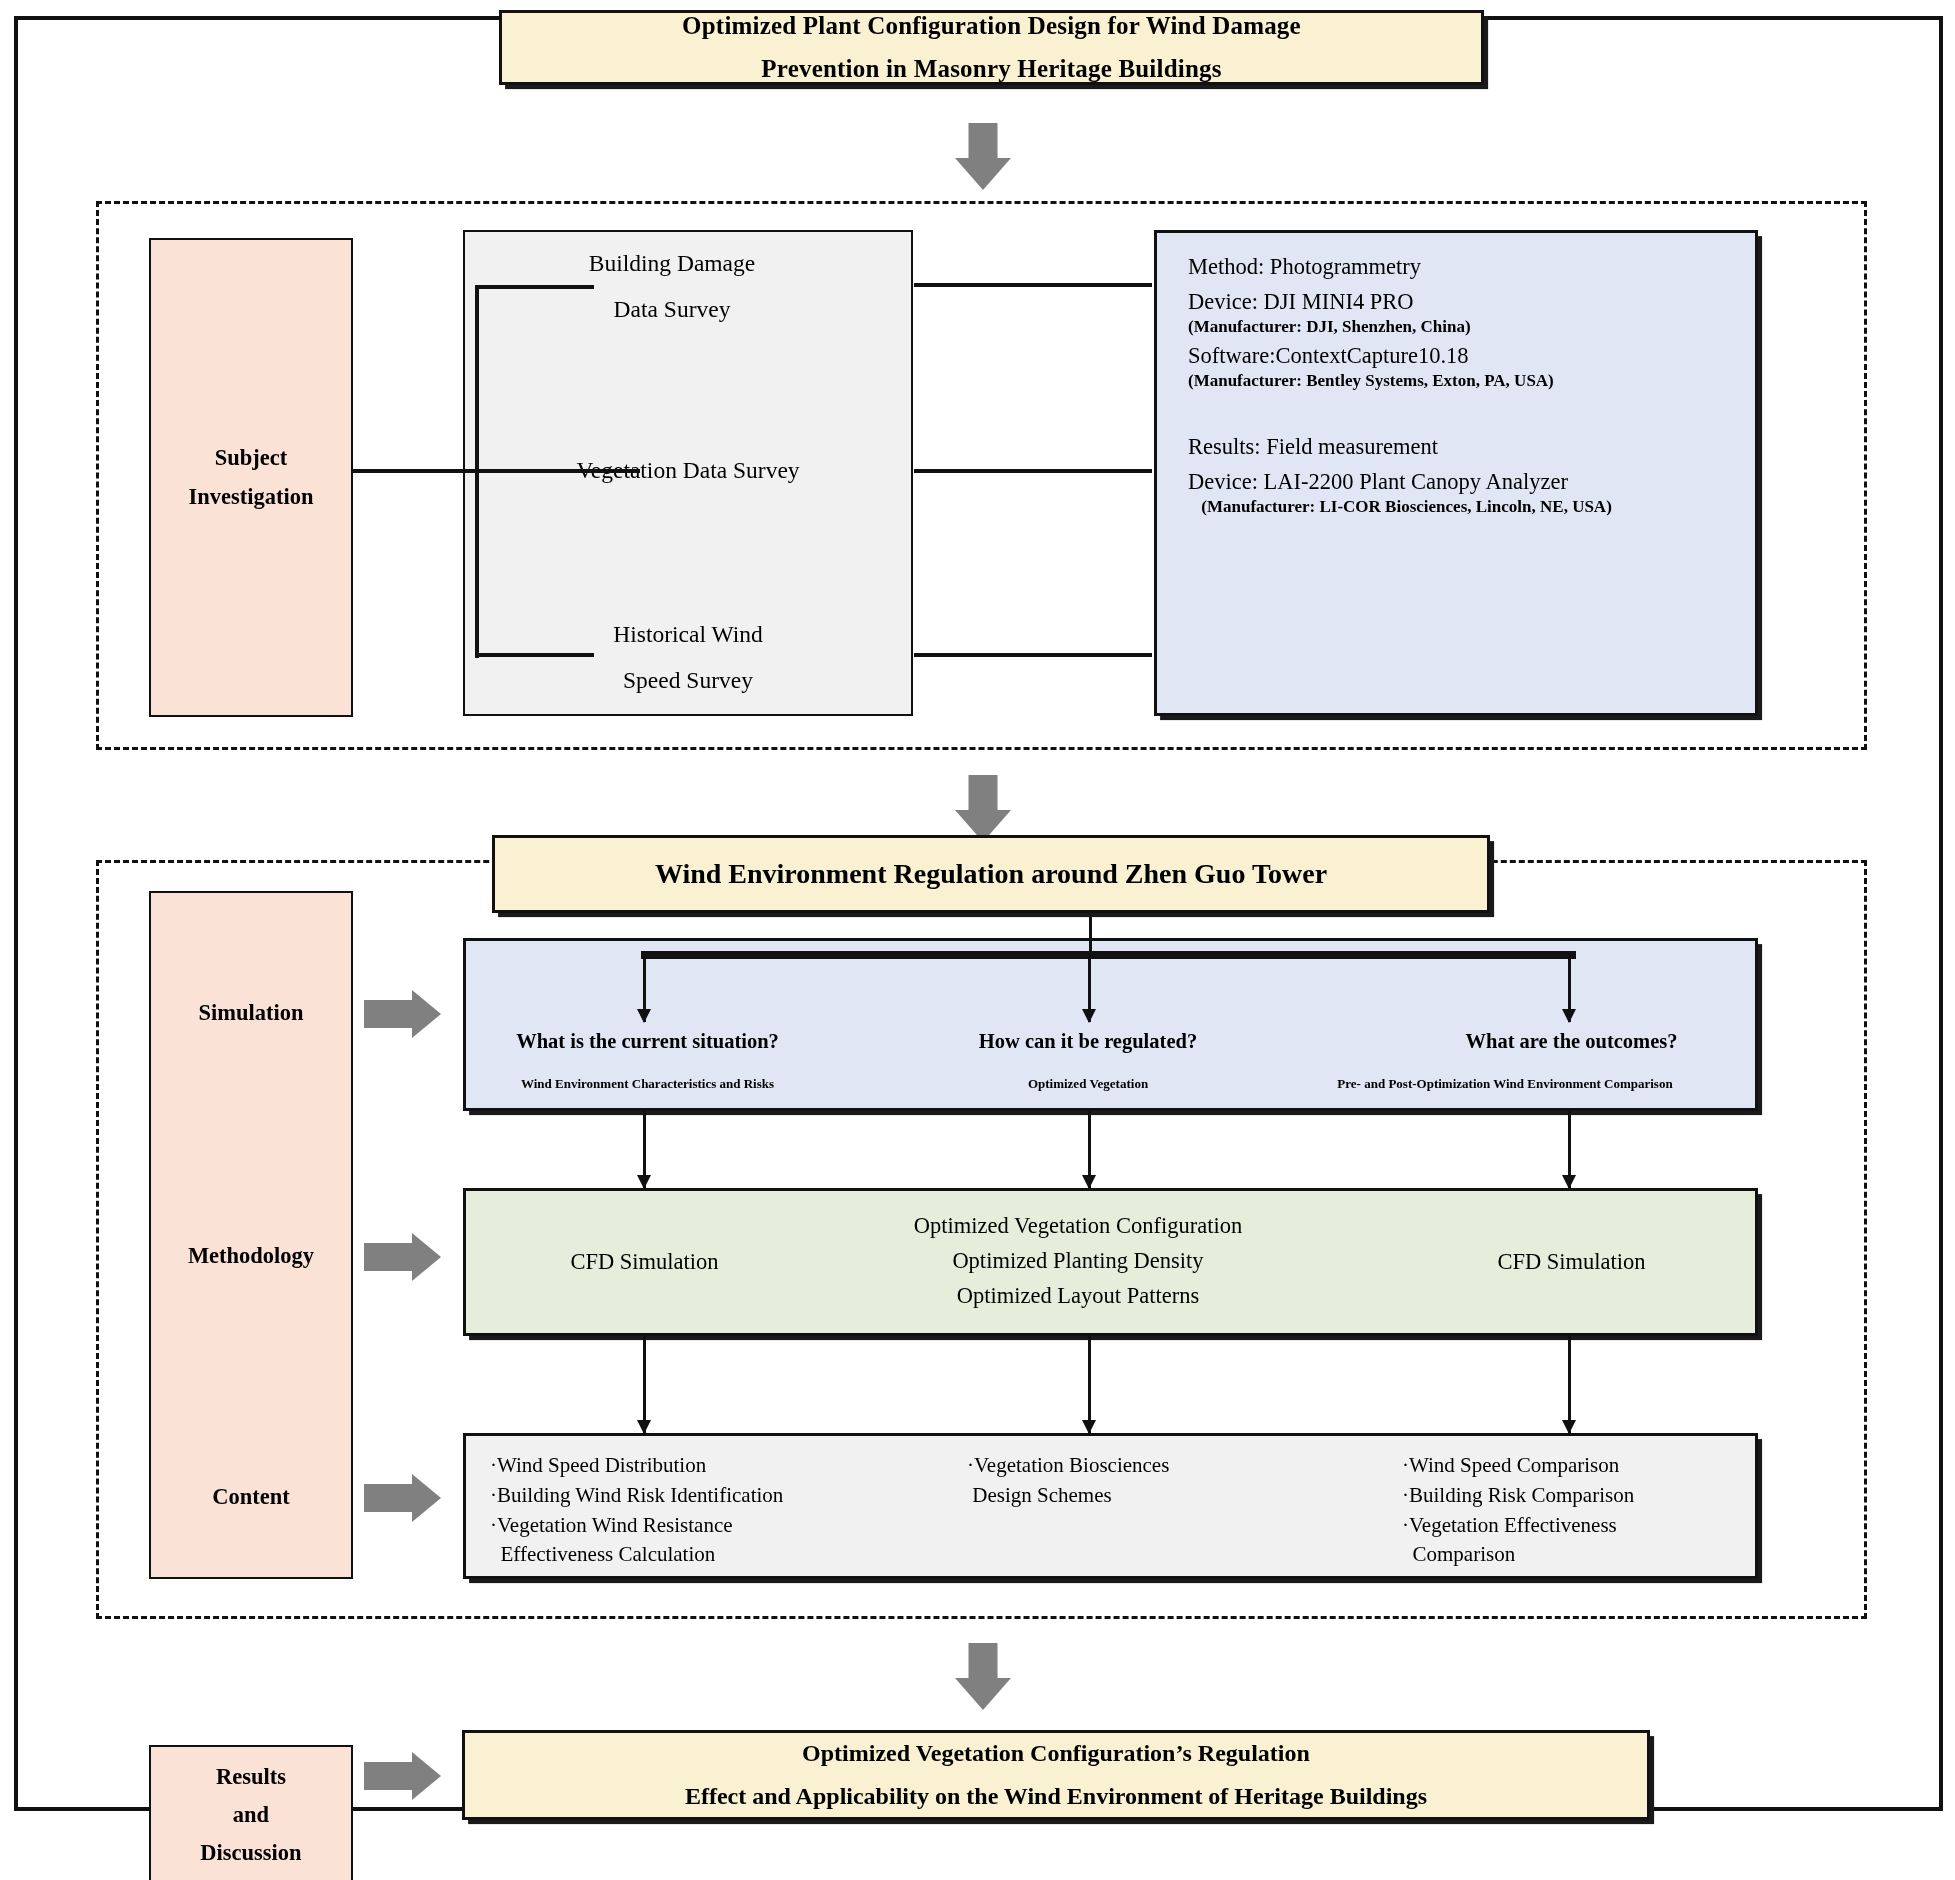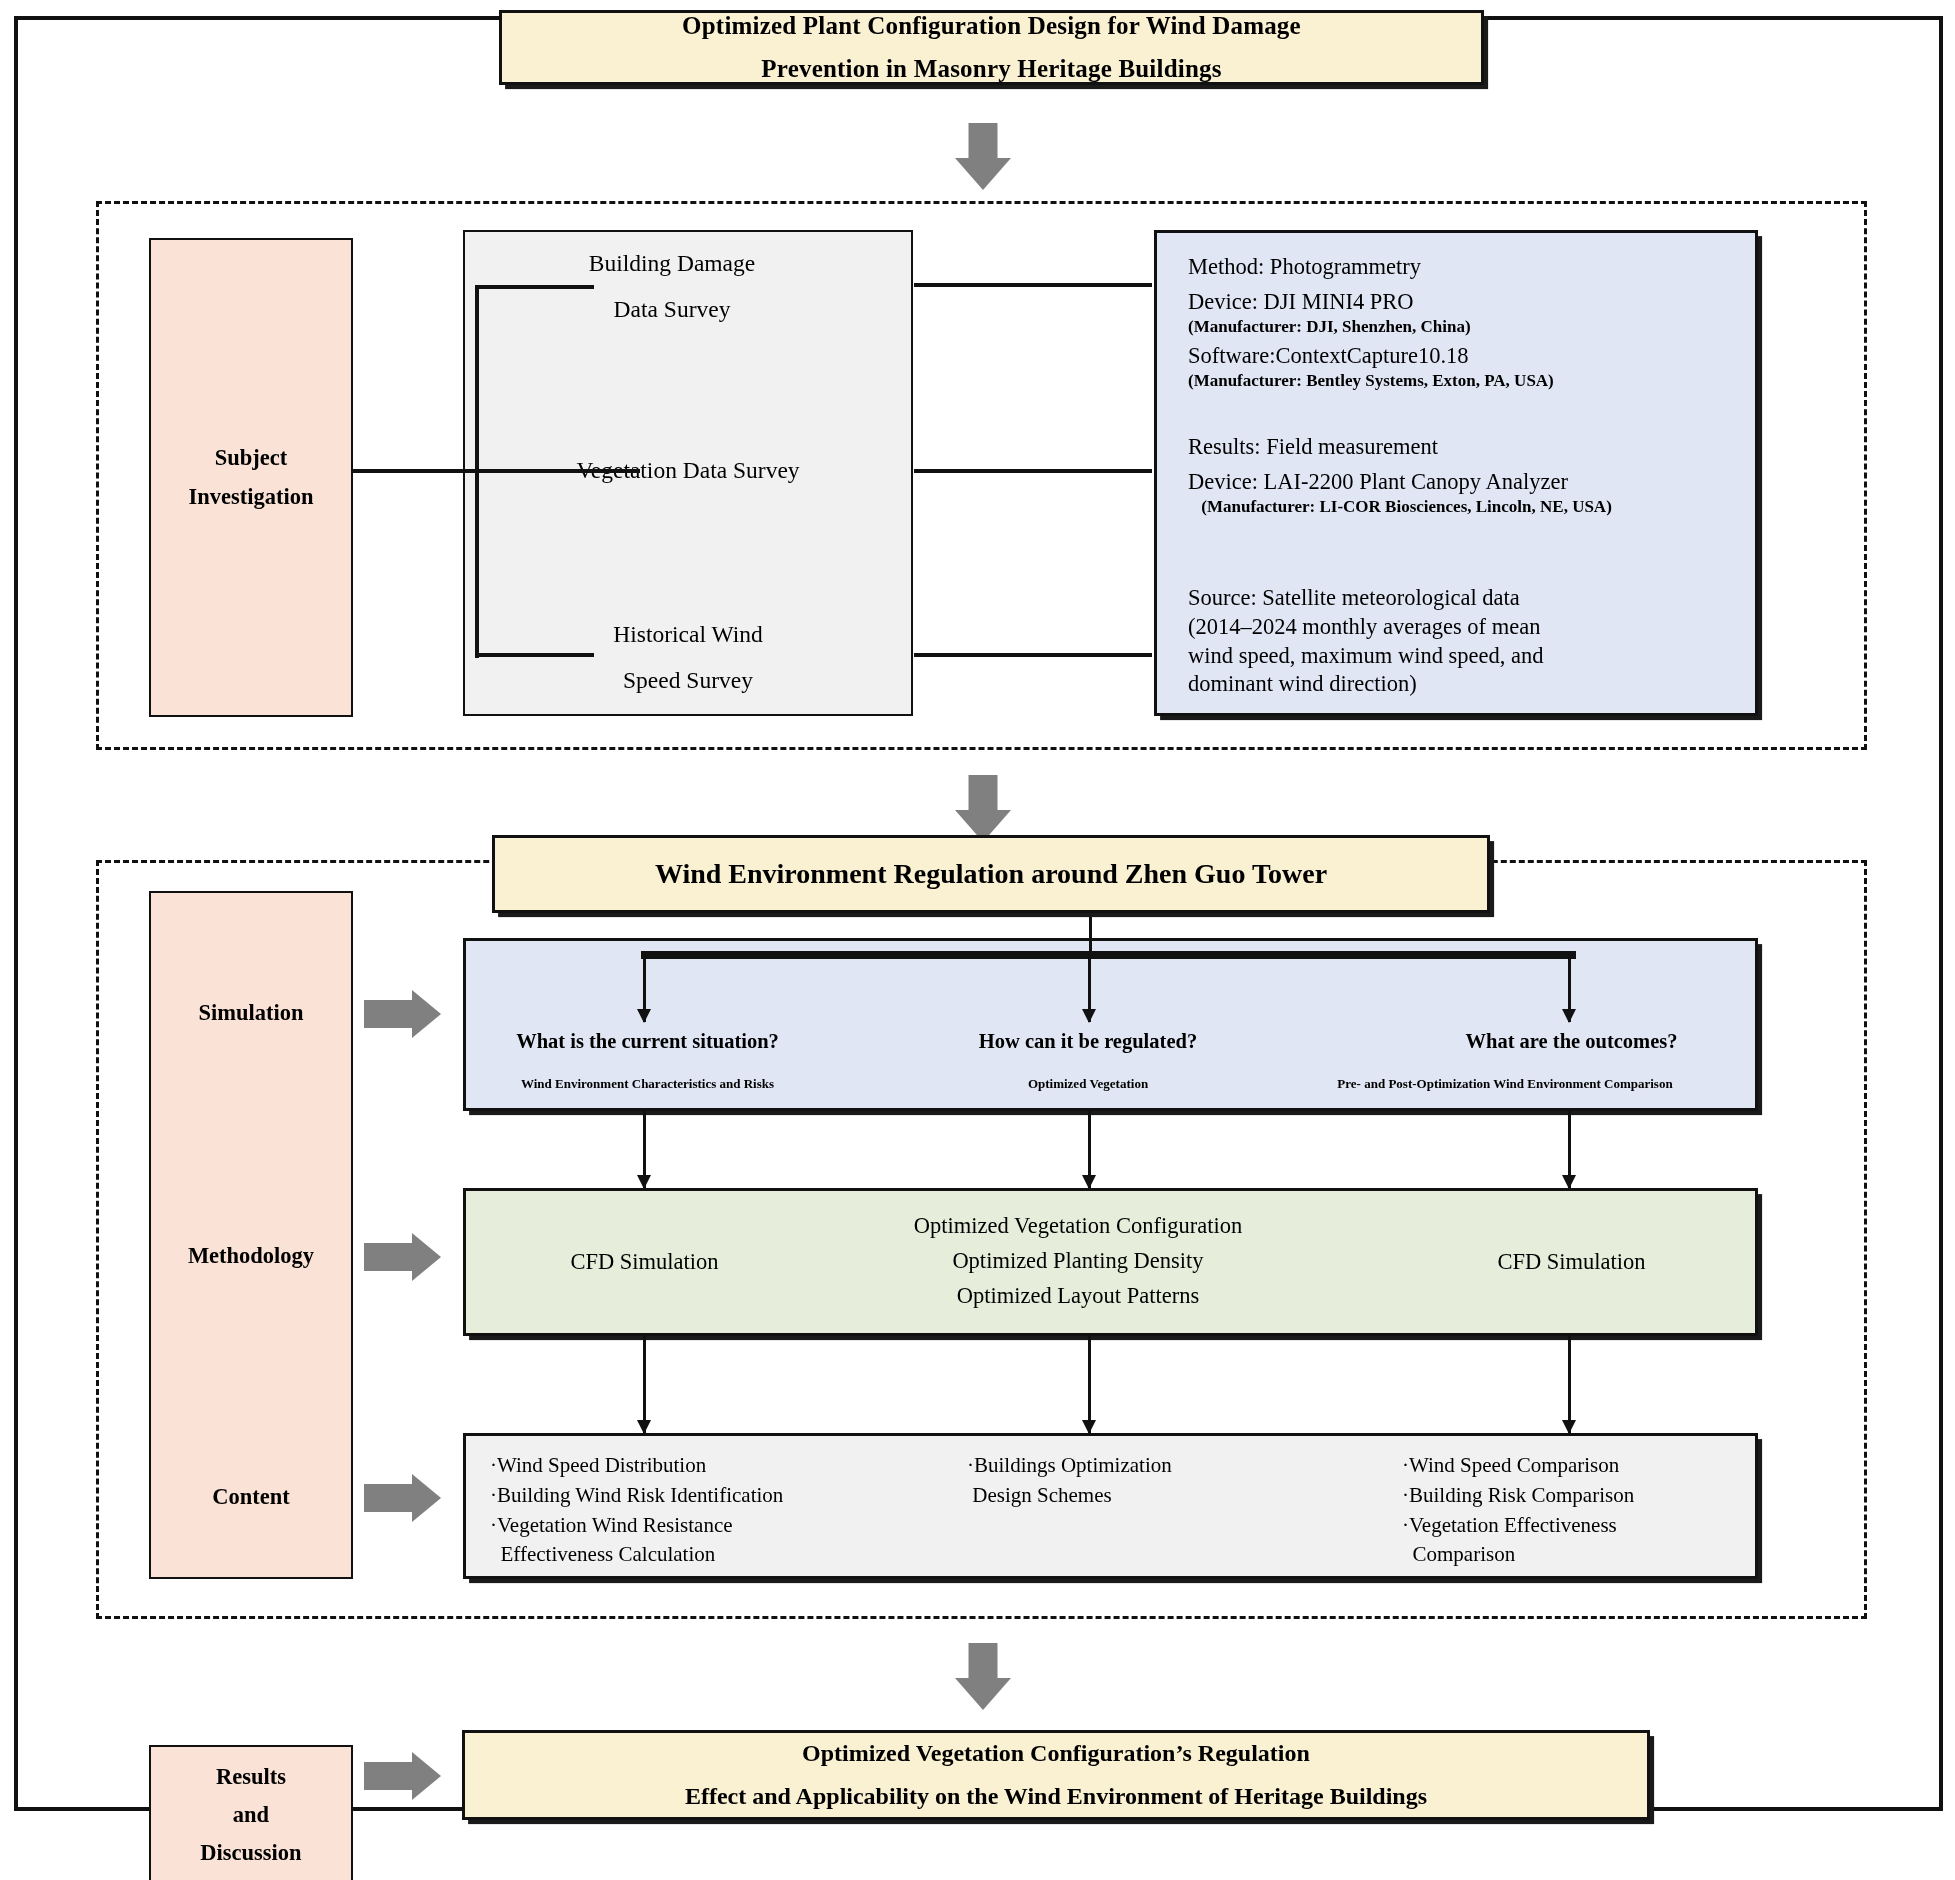--- a/index.html
+++ b/index.html
@@ -120,26 +120,20 @@
     <div class="info" style="margin-top:5.1px;">Software:ContextCapture10.18</div>
     <div class="info-sub">(Manufacturer: Bentley Systems, Exton, PA, USA)</div>
   </div>
 
   <div class="abs" style="left:1188px;top:433px;width:563px;">
     <div class="info">Results: Field measurement</div>
     <div class="info" style="margin-top:6.1px;">Device: LAI-2200 Plant Canopy Analyzer</div>
     <div class="info-sub" style="padding-left:13.3px;">(Manufacturer: LI-COR Biosciences, Lincoln, NE, USA)</div>
   </div>
 
-  <div class="abs" style="left:1188px;top:584px;width:563px;">
-    <div class="info">Source: Satellite meteorological data</div>
-    <div class="info">(2014–2024 monthly averages of mean</div>
-    <div class="info">wind speed, maximum wind speed, and</div>
-    <div class="info">dominant wind direction)</div>
-  </div>
 
   <div class="fat-down" style="left:955px;top:775px;width:56px;height:67px;">
     <div class="shaft" style="width:29px;height:37px;"></div>
     <div class="head" style="top:35px;"></div>
   </div>
 
   <div class="abs dashbox" style="left:96px;top:860px;width:1771px;height:759px;"></div>
 
   <div class="abs hardbox cream ctr" style="left:492px;top:835px;width:998px;height:78px;z-index:5;">
     <div class="title-md">Wind Environment Regulation around Zhen Guo Tower</div>
@@ -223,21 +217,21 @@
 
   <div class="abs hardbox grey" style="left:463px;top:1433px;width:1295px;height:146px;"></div>
 
   <div class="abs" style="left:490px;top:1451px;width:461px;">
     <div class="cont">·Wind Speed Distribution</div>
     <div class="cont">·Building Wind Risk Identification</div>
     <div class="cont">·Vegetation Wind Resistance</div>
     <div class="cont" style="white-space:pre;">  Effectiveness Calculation</div>
   </div>
   <div class="abs" style="left:967px;top:1451px;width:389px;">
-    <div class="cont">·Buildings Optimization</div>
+    <div class="cont">·Vegetation Biosciences</div>
     <div class="cont" style="white-space:pre;"> Design Schemes</div>
   </div>
   <div class="abs" style="left:1402px;top:1451px;width:389px;">
     <div class="cont">·Wind Speed Comparison</div>
     <div class="cont">·Building Risk  Comparison</div>
     <div class="cont">·Vegetation Effectiveness</div>
     <div class="cont" style="white-space:pre;">  Comparison</div>
   </div>
 
   <div class="fat-down" style="left:955px;top:1643px;width:56px;height:67px;">

